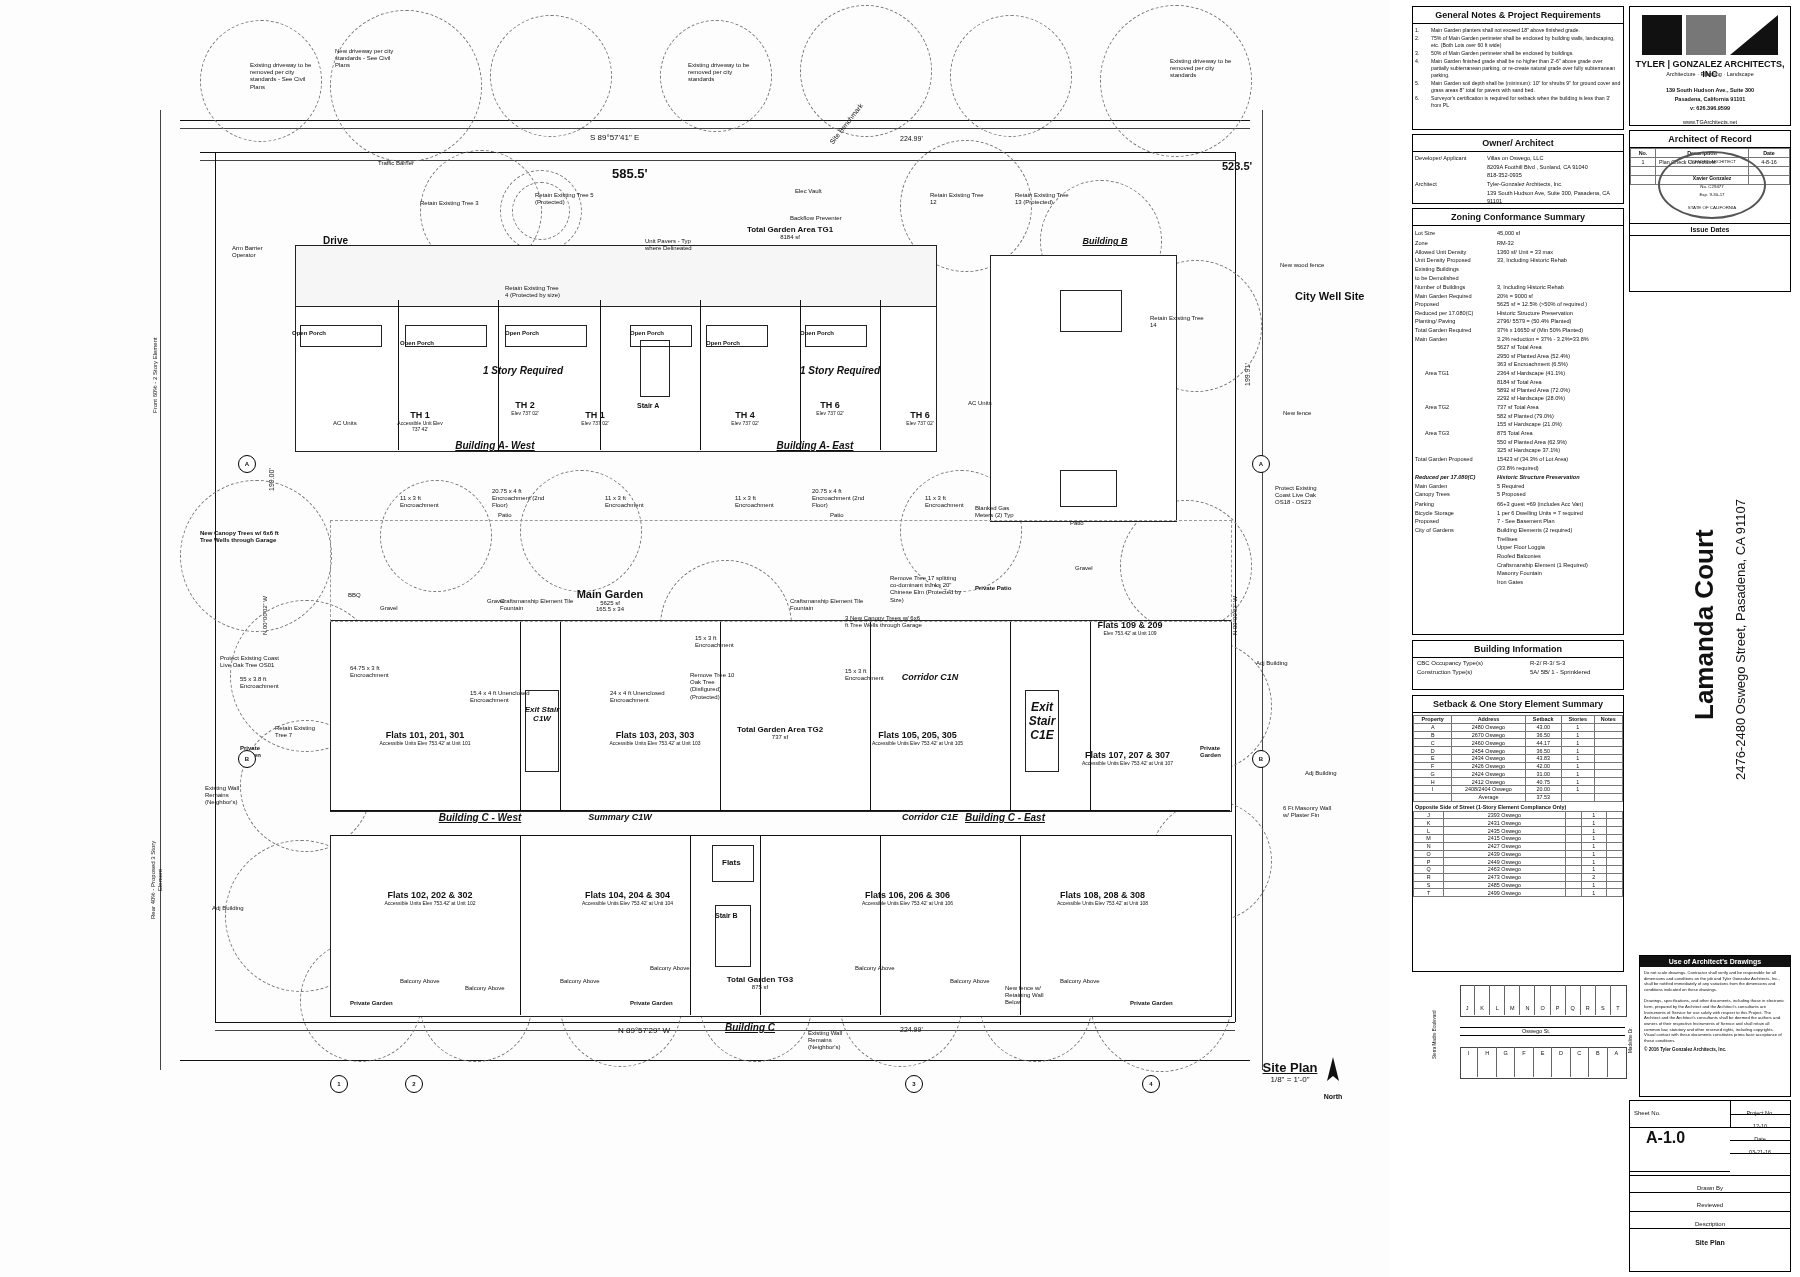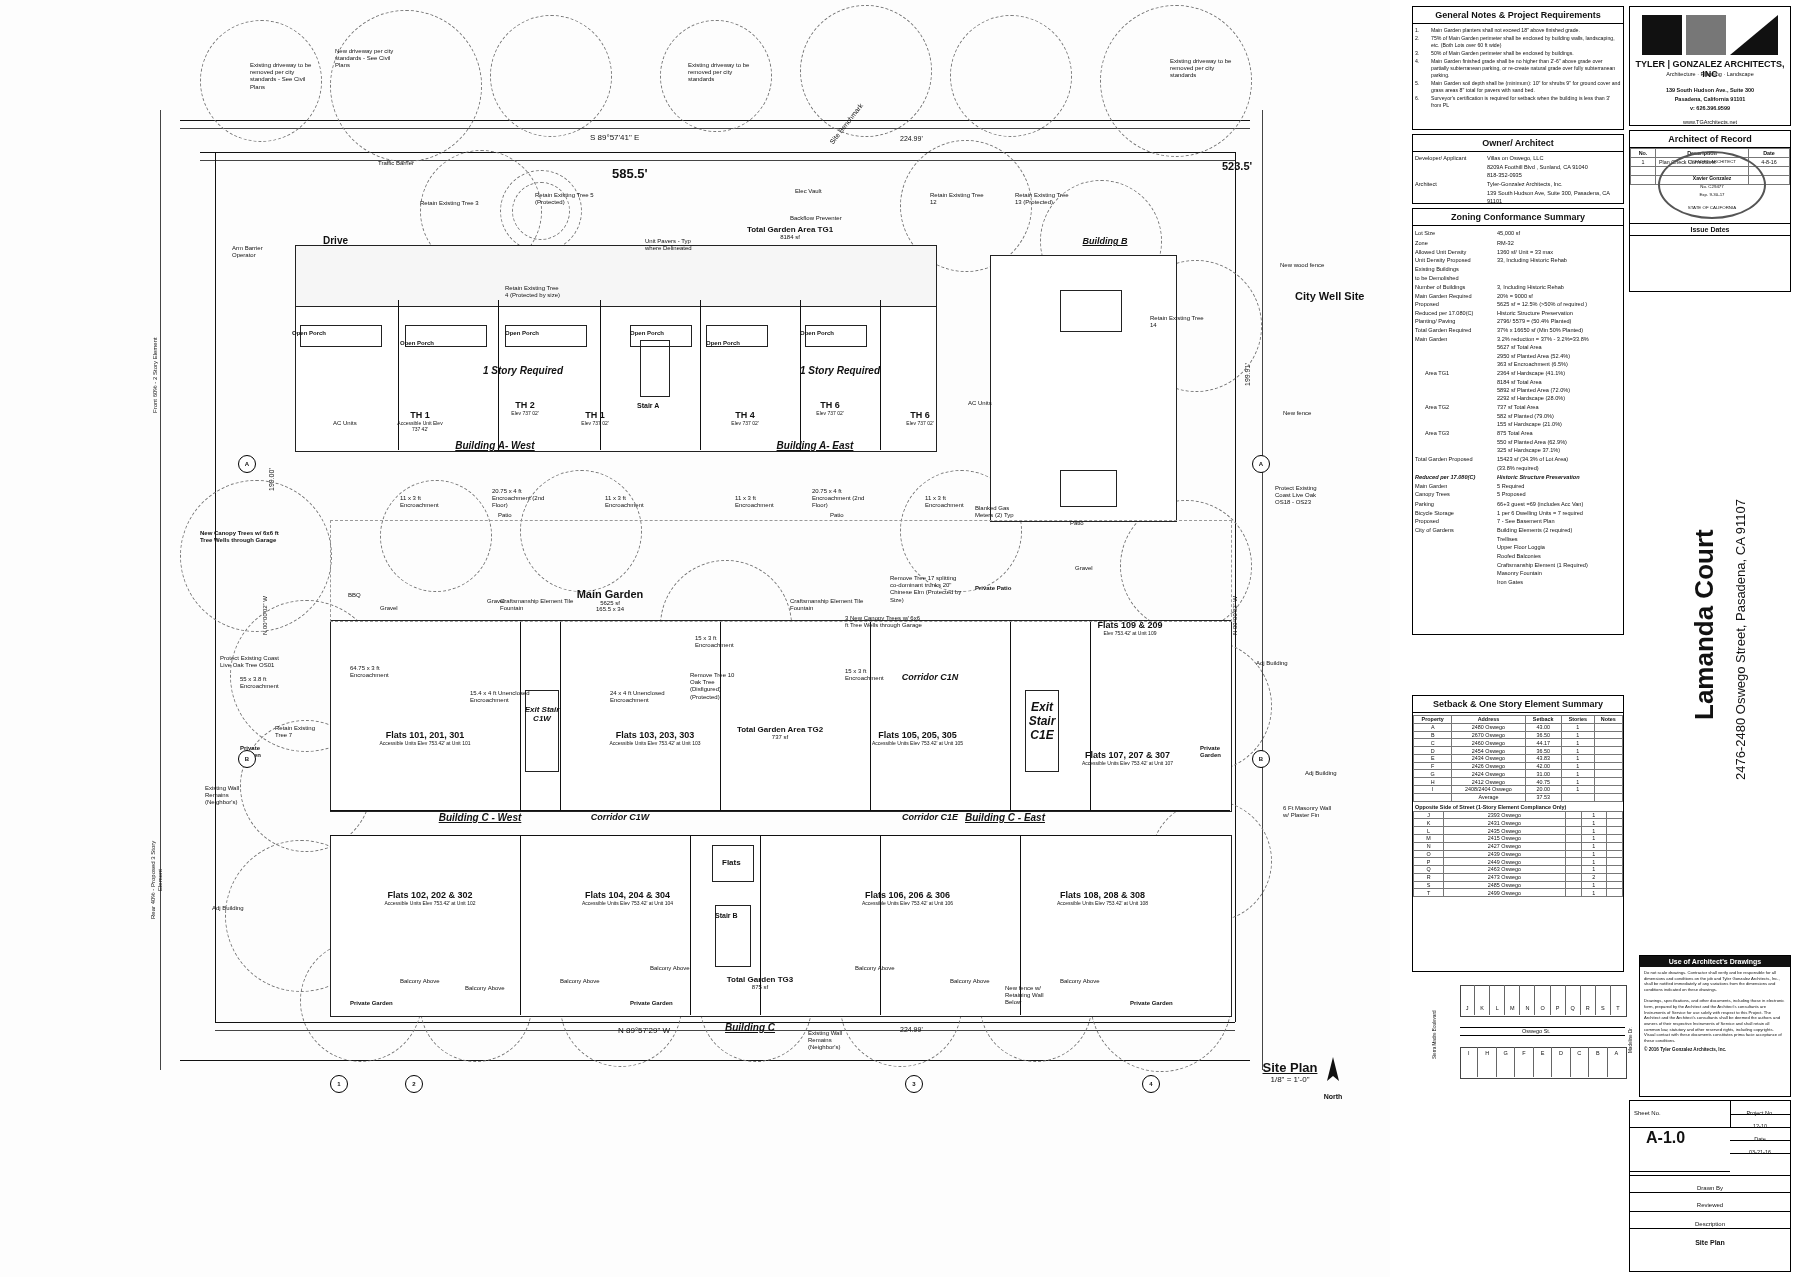--- a/index.html
+++ b/index.html
@@ -264,21 +264,21 @@
       <div class="n">Flats 108, 208 &amp; 308</div>
       <div class="s">Accessible Units
 Elev 753.42' at Unit 108</div>
     </div>
 
     <div class="rect" style="left:525px;top:690px;width:32px;height:80px;"></div>
     <div class="unit" style="left:518px;top:705px;width:48px;font-size:8px;">Exit Stair C1W</div>
     <div class="rect" style="left:1025px;top:690px;width:32px;height:80px;"></div>
     <div class="unit" style="left:1018px;top:700px;width:48px;font-size:12px;">Exit Stair C1E</div>
     <div class="unit" style="left:895px;top:672px;width:70px;font-size:9px;">Corridor C1N</div>
-    <div class="unit" style="left:580px;top:812px;width:80px;font-size:9px;">Corridor C1W</div>
+    <div class="unit" style="left:580px;top:812px;width:80px;font-size:9px;">Summary C1W</div>
     <div class="unit" style="left:890px;top:812px;width:80px;font-size:9px;">Corridor C1E</div>
     <div class="rect" style="left:640px;top:340px;width:28px;height:55px;"></div>
     <div class="lbl b" style="left:637px;top:402px;font-size:7px;">Stair A</div>
     <div class="rect" style="left:715px;top:905px;width:34px;height:60px;"></div>
     <div class="lbl b" style="left:715px;top:912px;font-size:7px;">Stair B</div>
     <div class="rect" style="left:712px;top:845px;width:40px;height:35px;"></div>
     <div class="lbl b" style="left:722px;top:858px;font-size:8px;">Flats</div>
 
     <div class="unit" style="left:425px;top:812px;width:110px;font-size:10px;text-decoration:underline;">Building C - West</div>
     <div class="unit" style="left:950px;top:812px;width:110px;font-size:10px;text-decoration:underline;">Building C - East</div>
@@ -530,20 +530,35 @@
         <tr>
               <td style="white-space:pre-line;"></td>
               <td style="white-space:pre-line;">Craftsmanship Element (1 Required)
 Masonry Fountain
 Iron Gates</td>
             </tr>
       </tbody>
         </table>
     </div>
 
+    <div class="panel" style="left:22px;top:640px;width:210px;height:48px;">
+      <div class="ph">Building Information</div>
+      <table class="bi" style="width:100%;">
+        <tbody>
+            <tr>
+              <td style="width:105px;">CBC Occupancy Type(s)</td>
+              <td>R-2/ R-3/ S-3</td>
+            </tr>
+        <tr>
+              <td>Construction Type(s)</td>
+              <td>5A/ 5B/ 1 - Sprinklered</td>
+            </tr>
+      </tbody>
+        </table>
+    </div>
 
     <div class="panel" style="left:22px;top:695px;width:210px;height:275px;">
       <div class="ph">Setback &amp; One Story Element Summary</div>
       <table class="st" style="width:100%;margin-top:2px;">
         <tbody>
             <tr>
           <th>Property</th>
           <th>Address</th>
           <th>Setback</th>
           <th>Stories</th>

